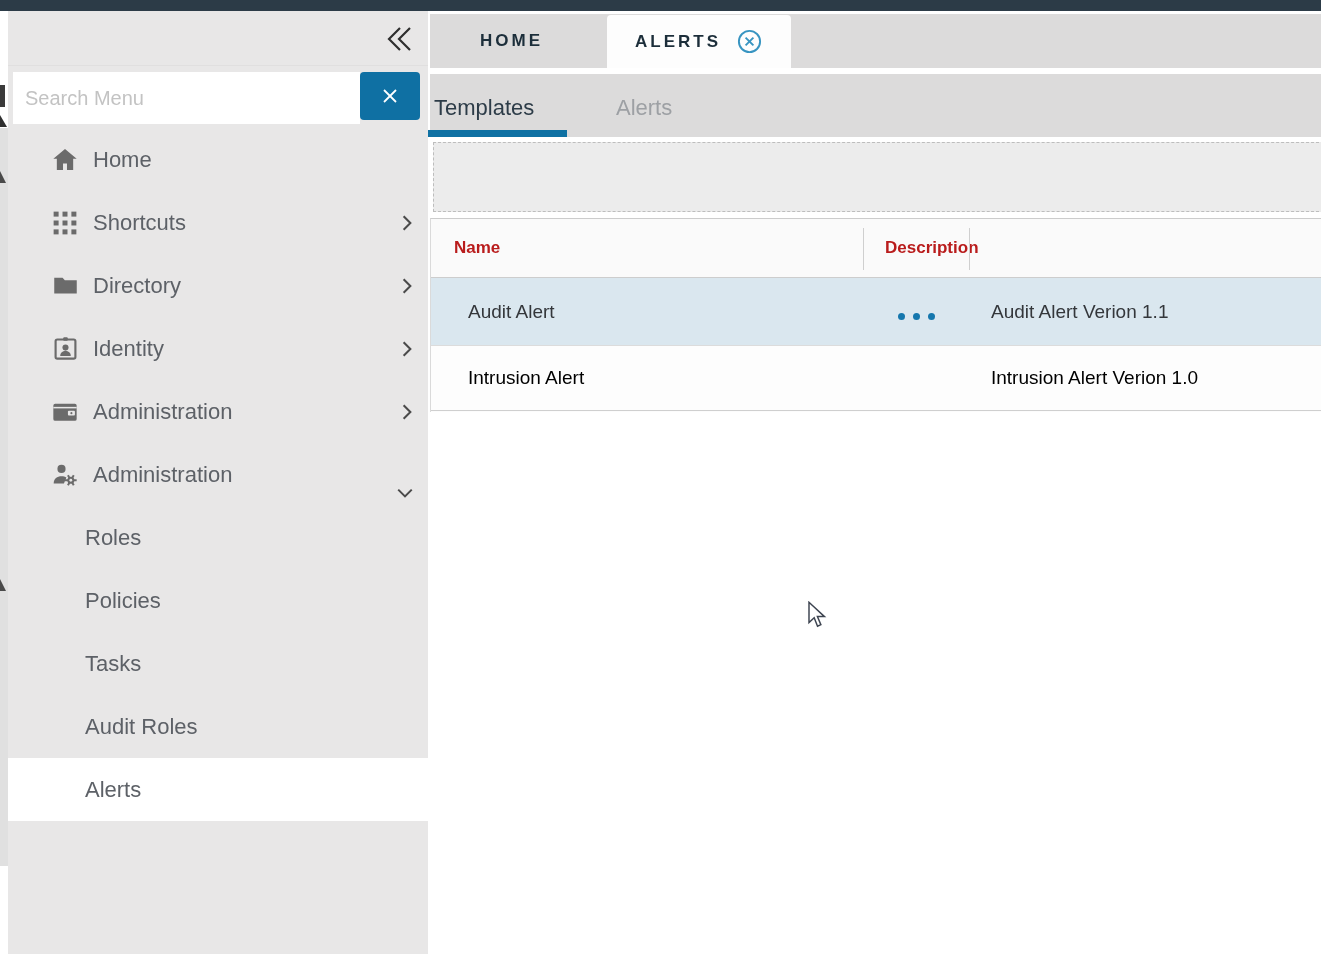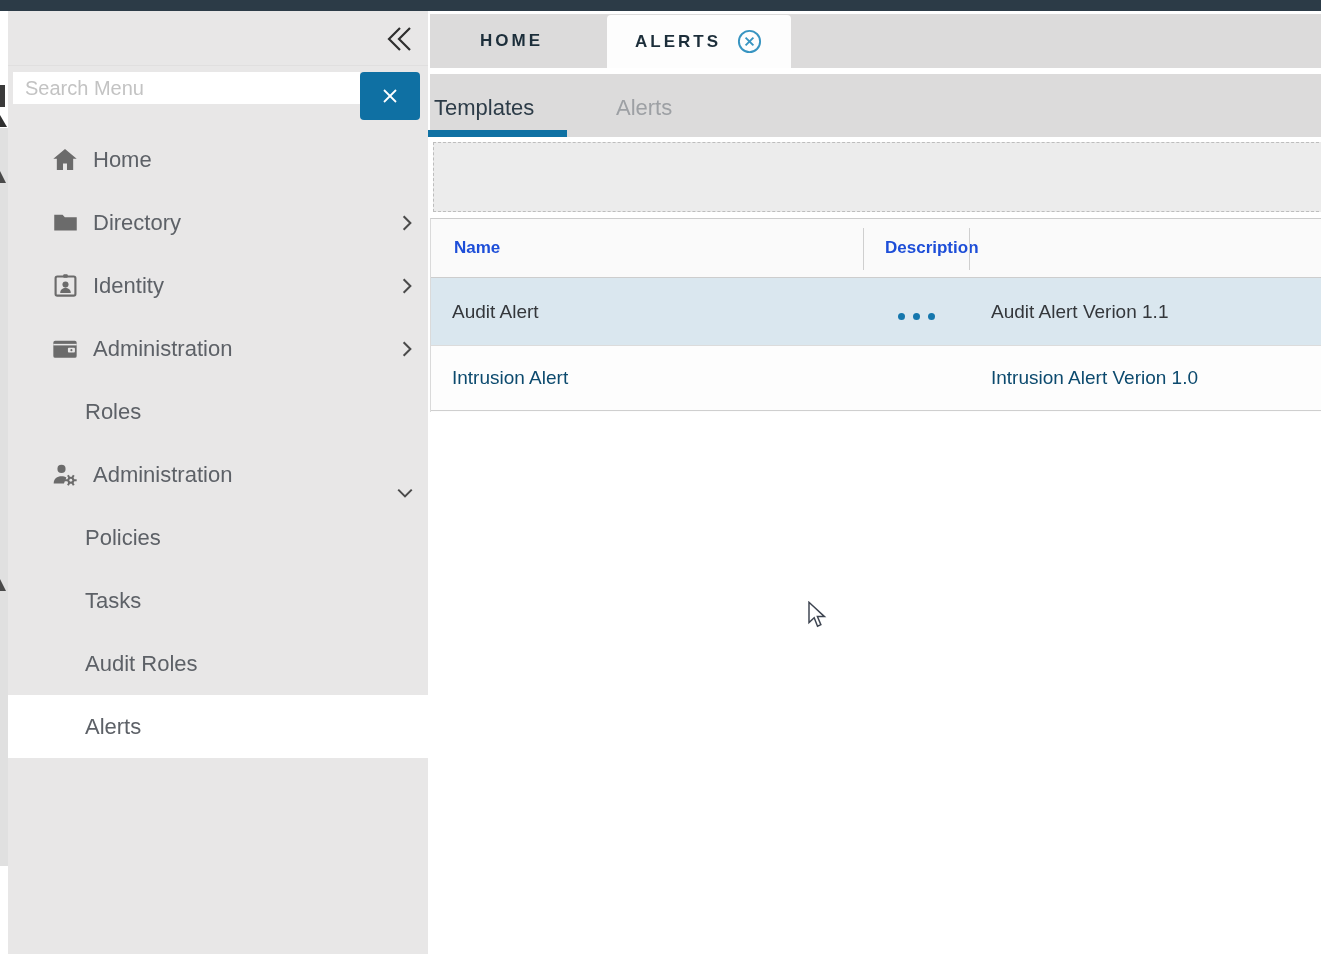--- a/index.html
+++ b/index.html
@@ -29,45 +29,45 @@
   .subtabbar{position:absolute;left:2px;right:0;top:63px;height:63px;background:#dcdbdb;}
   .subtab{position:absolute;top:0;height:68px;display:flex;align-items:center;font-size:22px;}
   .subtab-templates{left:4px;color:#2d3c48;}
   .subtab-alerts{left:186px;color:#9da0a4;}
   .subtab-underline{position:absolute;left:-2px;bottom:0;width:139px;height:7px;background:#0f71a3;}
 
   .dropzone{position:absolute;left:5px;right:-3px;top:131px;height:70px;background:#ececec;border:1px dashed #bdbdbd;}
 
   .panel{position:absolute;left:2px;right:-3px;top:207px;height:194px;background:#fcfcfc;border-top:1px solid #cccccc;border-left:1px solid #dadada;}
   .thead{position:relative;display:grid;grid-template-columns:432px 106px 1fr;height:59px;background:#fafafa;border-bottom:1px solid #cdcdcd;}
-  .th{display:flex;align-items:center;font-size:17px;font-weight:700;color:#1d4ed8;}
+  .th{display:flex;align-items:center;font-size:17px;font-weight:700;color:#b91c1c;}
   .th-name{padding-left:23px;}
   .th-menu{justify-content:center;}
   .th-desc{padding-left:22px;}
   .colsep{position:absolute;top:9px;width:1px;height:42px;background:#cfcfcf;}
   .sep1{left:432px;} .sep2{left:538px;}
 
   .tr{display:grid;grid-template-columns:432px 106px 1fr;align-items:center;}
   .tr-0{height:68px;background:#dae7ef;border-bottom:1px solid #dcdcdc;}
   .tr-1{height:65px;background:#fdfdfd;border-bottom:1px solid #cfcfcf;}
   .td{font-size:19px;color:#34373b;}
-  .td-name{padding-left:21px;}
+  .td-name{padding-left:37px;}
   .td-menu{display:flex;justify-content:center;align-items:center;}
   .td-desc{padding-left:22px;}
-  .tr-1 .td{color:#0c4a6e;}
+  .tr-1 .td{color:#000000;}
   .dots{display:inline-flex;gap:8px;margin-top:10px;cursor:pointer;}
   .dots i{width:7px;height:7px;border-radius:50%;background:#1577ad;display:block;}
 
   
   .sidebar{position:absolute;left:8px;top:11px;width:420px;bottom:0;background:#e8e7e7;}
   .sb-header{position:absolute;left:0;right:0;top:0;height:55px;border-bottom:1px solid #e0dfdf;}
   .collapse{position:absolute;right:14px;top:13px;width:30px;height:30px;cursor:pointer;}
 
   .sb-search{position:absolute;left:5px;top:61px;height:48px;display:flex;}
-  .sb-search input{width:347px;height:32px;border:none;outline:none;background:#ffffff;padding:0 12px;font-size:20px;color:#444;}
+  .sb-search input{width:347px;height:52px;border:none;outline:none;background:#ffffff;padding:0 12px;font-size:20px;color:#444;}
   .sb-search input::placeholder{color:#c3c3c3;}
   .sb-clear{width:60px;height:48px;border:none;background:#0f70a3;border-radius:4px;display:flex;align-items:center;justify-content:center;cursor:pointer;}
 
   .sb-nav{position:absolute;left:0;right:0;top:117px;}
   .item{position:relative;height:63px;display:flex;align-items:center;padding-left:42px;cursor:pointer;}
   .item .ic{width:30px;height:30px;display:flex;align-items:center;justify-content:center;}
   .item .lbl{margin-left:13px;font-size:22px;color:#5d6167;}
   .item.sub{padding-left:77px;}
   .item.sub .lbl{margin-left:0;}
   .item.selected{background:#ffffff;}
@@ -174,20 +174,41 @@
 
       <div class="item">
         <span class="ic">
           <svg width="28" height="28" viewBox="0 0 24 24" fill="#6b6b6b">
             <path d="M12 2.5 22 11h-3v9.5h-5.3v-5.6h-3.4v5.6H5V11H2Z"></path>
           </svg>
         </span>
         <span class="lbl">Home</span>
       </div>
 
+      <div class="item">
+        <span class="ic">
+          <svg width="26" height="26" viewBox="0 0 24 24" fill="#6b6b6b">
+            <rect x="1.5" y="1.5" width="4.6" height="4.6"></rect>
+              <rect x="9.7" y="1.5" width="4.6" height="4.6"></rect>
+              <rect x="17.9" y="1.5" width="4.6" height="4.6"></rect>
+            <rect x="1.5" y="9.7" width="4.6" height="4.6"></rect>
+              <rect x="9.7" y="9.7" width="4.6" height="4.6"></rect>
+              <rect x="17.9" y="9.7" width="4.6" height="4.6"></rect>
+            <rect x="1.5" y="17.9" width="4.6" height="4.6"></rect>
+              <rect x="9.7" y="17.9" width="4.6" height="4.6"></rect>
+              <rect x="17.9" y="17.9" width="4.6" height="4.6"></rect>
+          </svg>
+        </span>
+        <span class="lbl">Shortcuts</span>
+        <span class="chev">
+          <svg width="18" height="18" viewBox="0 0 16 16" fill="none" stroke="#4a4a4a" stroke-width="1.8">
+              <polyline points="5,2 11,8 5,14"></polyline>
+            </svg>
+        </span>
+      </div>
 
       <div class="item">
         <span class="ic">
           <svg width="27" height="27" viewBox="0 0 24 24" fill="#6b6b6b">
             <path d="M2 5h7.4l2 2.4H22V19H2Z"></path>
           </svg>
         </span>
         <span class="lbl">Directory</span>
         <span class="chev">
           <svg width="18" height="18" viewBox="0 0 16 16" fill="none" stroke="#4a4a4a" stroke-width="1.8">
@@ -222,24 +243,20 @@
             <rect x="14.5" y="11" width="6" height="4" rx="0.8" fill="#e8e7e7"></rect>
             <circle cx="17.5" cy="13" r="0.9" fill="#6b6b6b"></circle>
           </svg>
         </span>
         <span class="lbl">Administration</span>
         <span class="chev">
           <svg width="18" height="18" viewBox="0 0 16 16" fill="none" stroke="#4a4a4a" stroke-width="1.8">
               <polyline points="5,2 11,8 5,14"></polyline>
             </svg>
         </span>
-      </div>
-
-      <div class="item sub">
-        <span class="lbl">Roles</span>
       </div>
 
       <div class="item">
         <span class="ic">
           <svg width="28" height="28" viewBox="0 0 24 24">
             <circle cx="9" cy="6.8" r="3.5" fill="#6b6b6b"></circle>
             <path d="M2.3 19.3c0-4.2 3-6.2 6.7-6.2 1.6 0 3.1.35 4.2 1.1l-2.1 5.1Z" fill="#6b6b6b"></path>
             <g stroke="#6b6b6b" stroke-width="1.7">
               <line x1="17" y1="16.5" x2="22" y2="16.5"></line>
                 <line x1="17" y1="16.5" x2="12" y2="16.5"></line>
@@ -252,20 +269,24 @@
             <circle cx="17" cy="16.5" r="1.2" fill="#e8e7e7"></circle>
           </svg>
         </span>
         <span class="lbl">Administration</span>
         <span class="chev down">
           <svg width="20" height="18" viewBox="0 0 16 16" fill="none" stroke="#4a4a4a" stroke-width="1.8">
               <polyline points="2,5 8,11 14,5"></polyline>
             </svg>
         </span>
       </div>
+
+      <div class="item sub">
+        <span class="lbl">Roles</span>
+      </div>
       <div class="item sub">
         <span class="lbl">Policies</span>
       </div>
       <div class="item sub">
         <span class="lbl">Tasks</span>
       </div>
       <div class="item sub">
         <span class="lbl">Audit Roles</span>
       </div>
       <div class="item sub selected">

